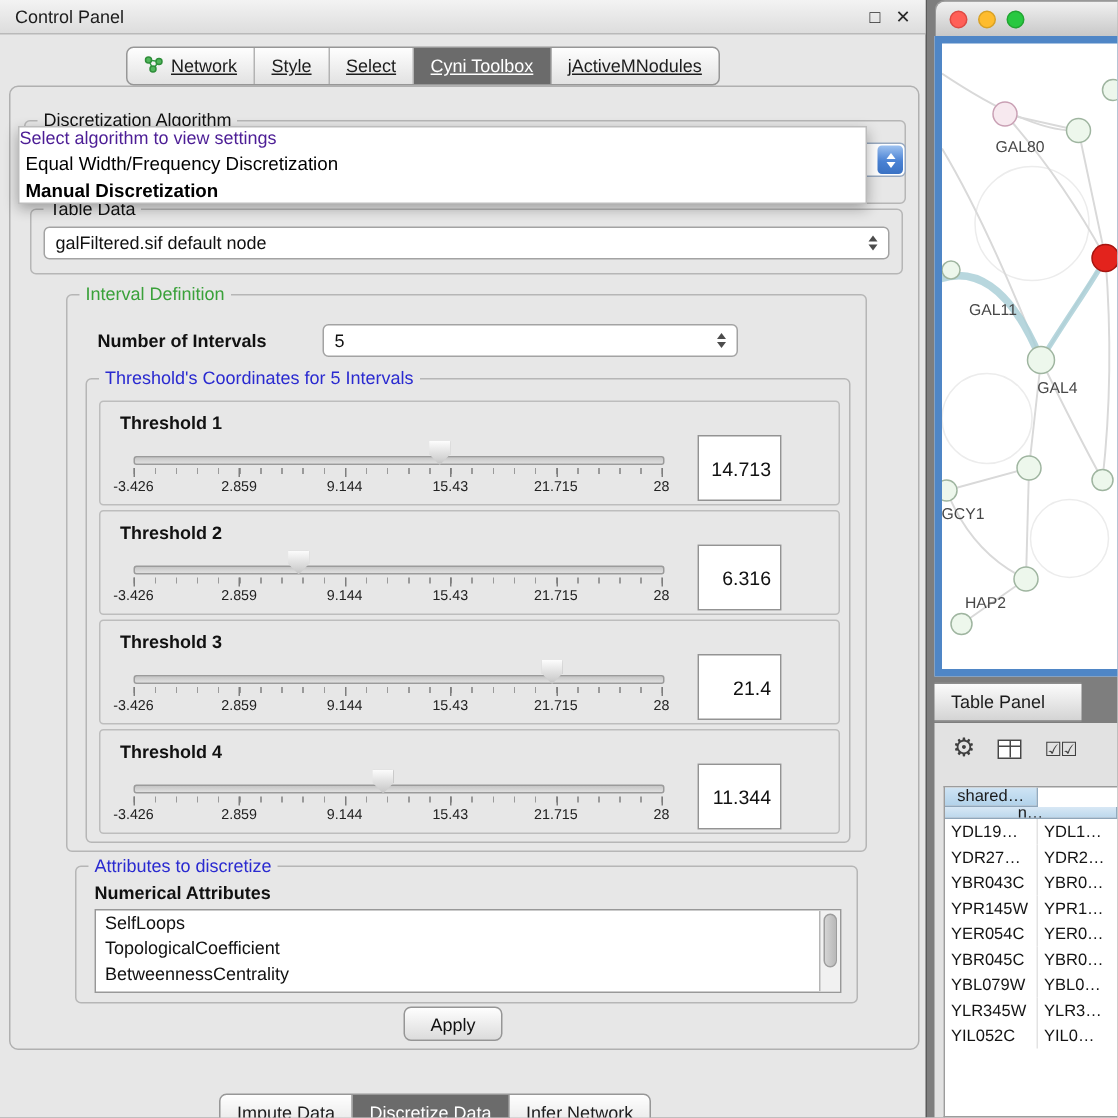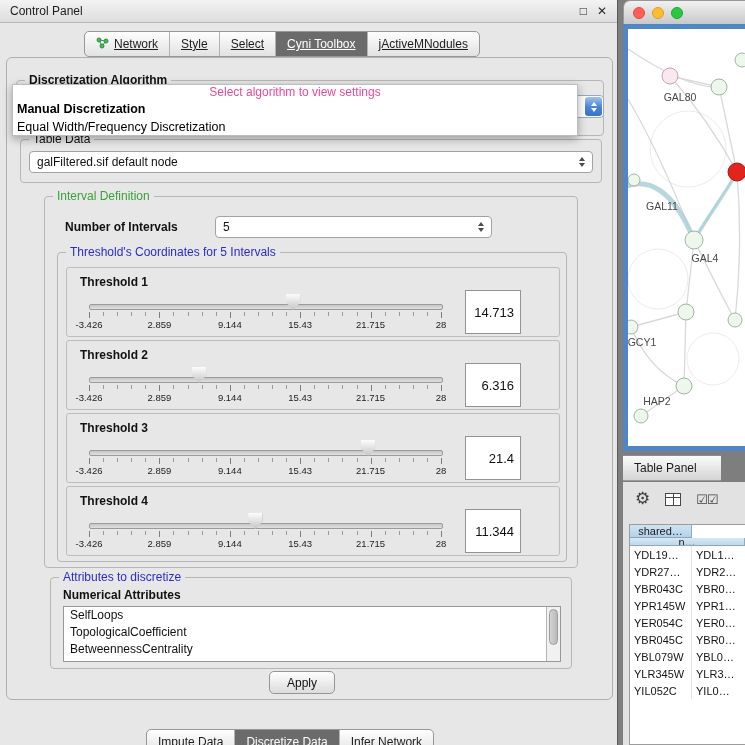--- a/index.html
+++ b/index.html
@@ -11,29 +11,29 @@
   .win-glyph{font-size:12px;color:#2a2a2a;margin-left:10px;cursor:default;}
   .tabgroup{position:absolute;display:flex;height:24px;border:1px solid #979797;border-radius:5px;background:linear-gradient(#fefefe,#e2e2e2);overflow:hidden;}
   .top-tabs{left:84px;top:31px;}
   .bottom-tabs{left:146px;top:703px;margin-top:26px;}
   .tab{display:flex;align-items:center;gap:5px;padding:0 11px;font-size:12px;color:#1d1d1d;border-right:1px solid #b3b3b3;white-space:nowrap;text-decoration:underline;}
   .tab:last-child{border-right:none;}
   .tab.selected{background:#6b6b6b;color:#fff;}
   .main-panel{position:absolute;left:6px;top:57px;width:605px;height:641px;border:1px solid #b0b0b0;border-radius:6px;}
   .group{position:absolute;border:1px solid #b6b6b6;border-radius:4px;}
   .legend{position:absolute;top:-8px;left:8px;background:#e7e7e7;padding:0 4px;font-size:12px;color:#111;white-space:nowrap;}
-  .legend.bold{font-weight:bold;}
+  .legend.bold{font-weight:normal;}
   .legend.green{color:#3aa13a;}
   .legend.blue{color:#2a2ad0;}
   .combo{position:absolute;background:#fff;border:1px solid #a3a3a3;border-radius:4px;display:flex;align-items:center;font-size:12px;color:#111;padding:0 7px;box-sizing:border-box;}
   .spin{margin-left:auto;display:flex;flex-direction:column;gap:2px;padding-left:6px;}
   .tri-up{width:0;height:0;border-left:3.5px solid transparent;border-right:3.5px solid transparent;border-bottom:4.5px solid #4c4c4c;}
   .tri-down{width:0;height:0;border-left:3.5px solid transparent;border-right:3.5px solid transparent;border-top:4.5px solid #4c4c4c;}
   .popup{position:absolute;left:12px;top:84px;width:566px;height:52px;background:#fff;border:1px solid #bdbdbd;box-shadow:0 3px 9px rgba(0,0,0,.33);z-index:50;box-sizing:border-box;}
-  .popup-header{text-align:center;color:#ec4899;font-size:12px;line-height:15px;}
+  .popup-header{color:#4c1d95;font-size:12px;line-height:15px;}
   .popup-item{font-size:12.5px;color:#000;padding:1px 4px;line-height:16px;}
   .popup-item.bold{font-weight:bold;}
   .combo-frag{position:absolute;left:560px;top:95px;width:44px;height:23px;background:#fff;border:1px solid #98a9c0;border-radius:4px;z-index:40;box-sizing:border-box;}
   .aqua-spin{position:absolute;right:1px;top:1px;bottom:1px;width:17px;background:linear-gradient(#9ec2f0,#4a82d4 55%,#3a72c4);border-radius:3px;display:flex;flex-direction:column;align-items:center;justify-content:center;gap:2px;}
   .aqua-spin .tri-up{border-left-width:3px;border-right-width:3px;border-bottom:4px solid #fff;}
   .aqua-spin .tri-down{border-left-width:3px;border-right-width:3px;border-top:4px solid #fff;}
   .lbl{position:absolute;font-size:12px;color:#111;}
   .lbl.bold{font-weight:bold;}
   .thr-box{position:absolute;left:8px;width:492px;height:68px;border:1px solid #bdbdbd;border-radius:3px;}
   .thr-label{position:absolute;left:13px;top:7px;font-size:12px;font-weight:bold;color:#111;}
@@ -120,22 +120,22 @@
 
   <div class="combo-frag">
     <div class="aqua-spin">
         <span class="tri-up"></span>
         <span class="tri-down"></span>
       </div>
   </div>
 
   <div class="popup">
     <div class="popup-header">Select algorithm to view settings</div>
+    <div class="popup-item">Equal Width/Frequency Discretization</div>
     <div class="popup-item bold">Manual Discretization</div>
-    <div class="popup-item">Equal Width/Frequency Discretization</div>
   </div>
 
   <div class="group" style="left:20px;top:139px;width:580px;height:42px;">
     <span class="legend">Table Data</span>
     <div class="combo" style="left:8px;top:11px;right:8px;height:22px;">
       <span>galFiltered.sif default node</span>
       <span class="spin">
           <span class="tri-up"></span>
           <span class="tri-down"></span>
         </span>

